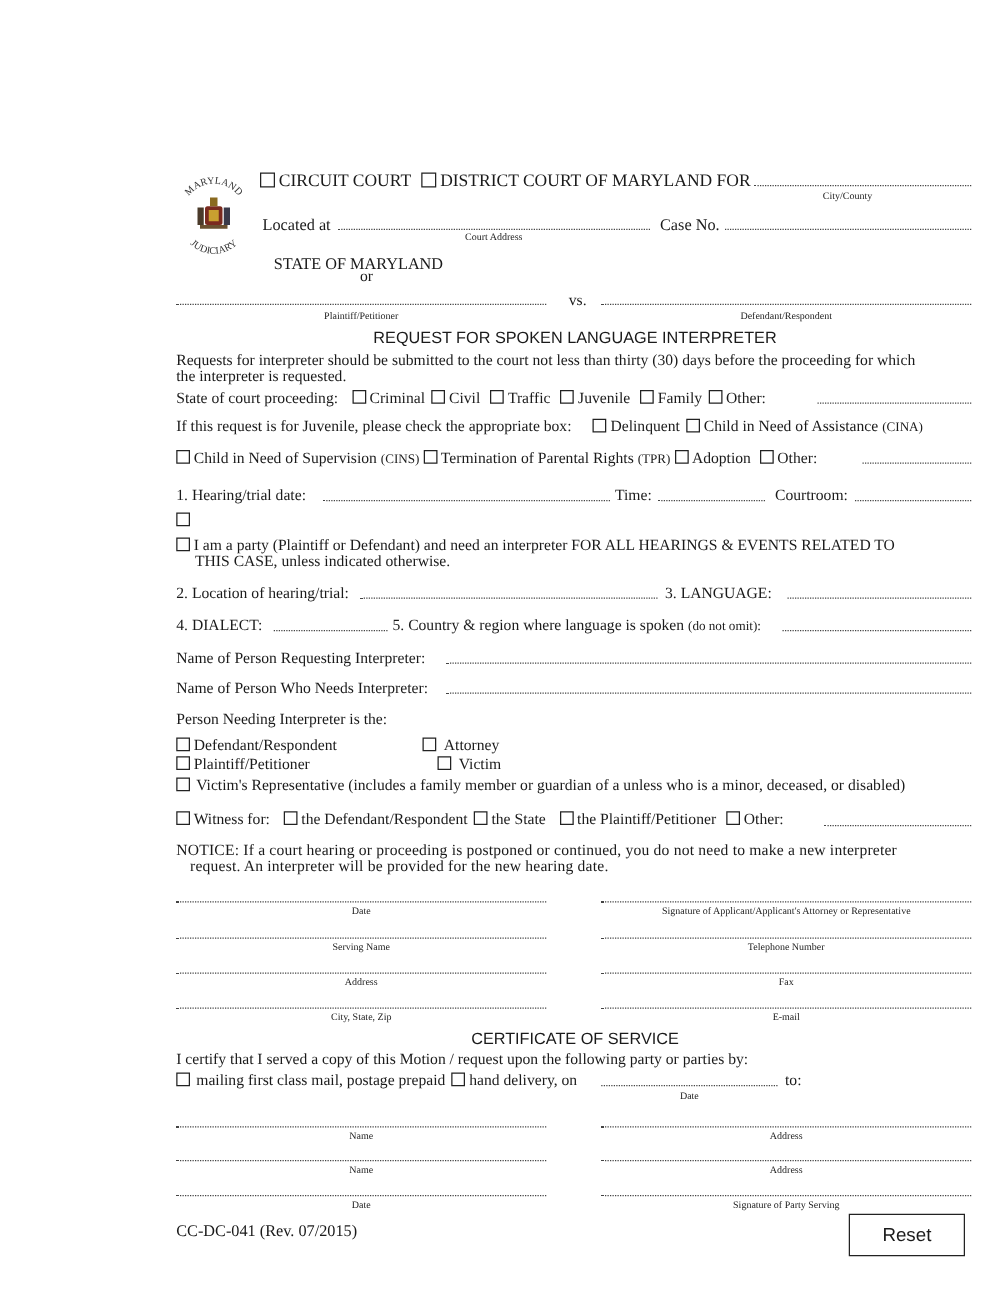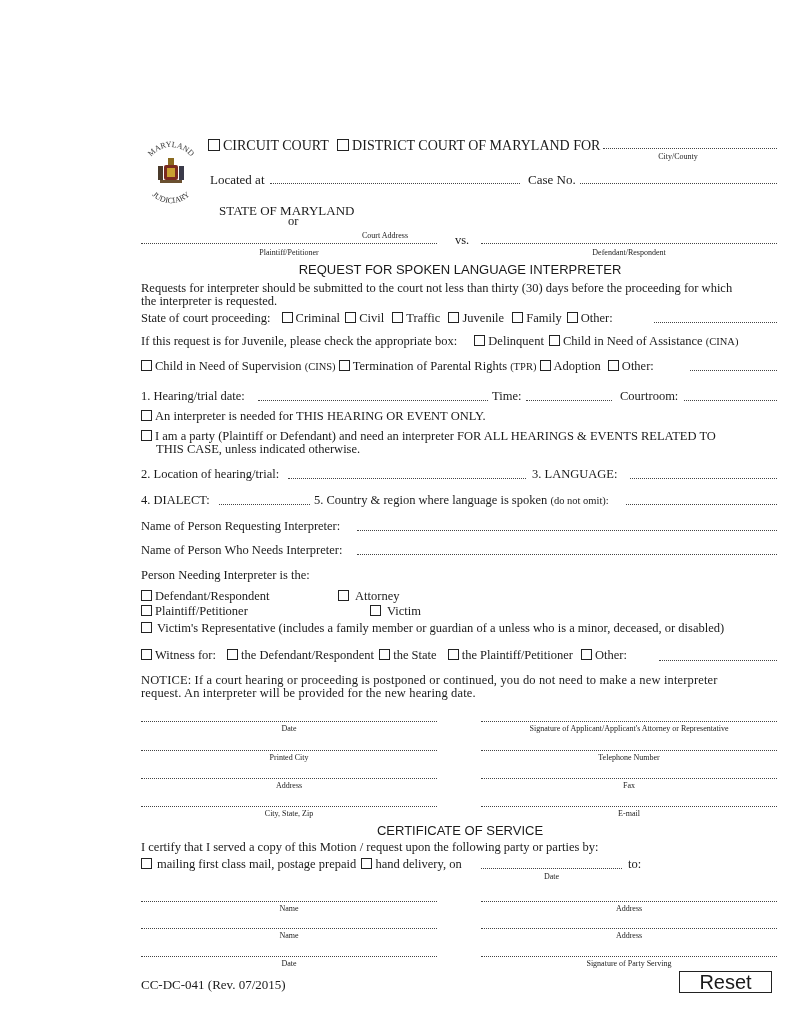--- a/index.html
+++ b/index.html
@@ -8,22 +8,22 @@
   .abs { position:absolute; white-space:nowrap; }
   .t13 { font-size:13px; }
   .t12 { font-size:12.5px; }
   .t14 { font-size:14px; }
   .cap { font-size:8px; color:#222; text-align:center; position:absolute; white-space:nowrap; }
   .sans { font-family:"Liberation Sans", "DejaVu Sans", sans-serif; }
   .line { position:absolute; height:0; border-bottom:1px dotted #444; }
   .cb { display:inline-block; width:11px; height:11px; border:1.3px solid #222; vertical-align:-1px; margin-right:3px; background:#fff; box-sizing:border-box; }
   .cb.big { width:12px; height:12px; }
   .small { font-size:10.5px; }
-  .reset-btn { position:absolute; left:679px; top:971px; width:93px; height:22px; border:1.5px solid #222; background:#fff;
-               font-family:"Liberation Sans", sans-serif; font-size:20px; display:flex; align-items:center; justify-content:center; box-sizing:border-box; cursor:pointer; }
+  .reset-btn { position:absolute; left:679px; top:971px; width:93px; height:34px; border:1.5px solid #222; background:#fff;
+               font-family:"Liberation Sans", sans-serif; font-size:15px; display:flex; align-items:center; justify-content:center; box-sizing:border-box; cursor:pointer; }
   .seal { position:absolute; left:138px; top:138px; width:66px; height:70px; }
 </style>
 </head>
 <body>
 
 <svg class="seal" viewBox="0 0 66 70">
   <defs>
     <path id="arcTop" d="M8,34 A25,25 0 0 1 58,34"></path>
     <path id="arcBot" d="M6,38 A27,27 0 0 0 60,38"></path>
   </defs>
@@ -39,21 +39,21 @@
 
 <div class="abs t14" style="left:208px;top:138px;">
   <span class="cb big"></span><span>CIRCUIT COURT</span>
   <span class="cb big" style="margin-left:5px;"></span><span>DISTRICT COURT OF MARYLAND FOR</span>
 </div>
 <div class="line" style="left:603px;top:148px;width:174px;"></div>
 <div class="cap" style="left:603px;top:152px;width:150px;">City/County</div>
 
 <div class="abs t13" style="left:210px;top:172px;">Located at</div>
 <div class="line" style="left:270px;top:183px;width:250px;"></div>
-<div class="cap" style="left:260px;top:185px;width:250px;margin-top:46px;">Court Address</div>
+<div class="cap" style="left:270px;top:185px;width:250px;">Court Address</div>
 <div class="abs t13" style="left:528px;top:172px;">Case No.</div>
 <div class="line" style="left:580px;top:183px;width:197px;"></div>
 
 <div class="abs t13" style="left:219px;top:203px;text-align:right;">STATE OF MARYLAND</div>
 <div class="abs t12" style="left:288px;top:214px;">or</div>
 
 <div class="line" style="left:141px;top:243px;width:296px;"></div>
 <div class="cap" style="left:141px;top:248px;width:296px;">Plaintiff/Petitioner</div>
 <div class="abs t12" style="left:455px;top:233px;">vs.</div>
 <div class="line" style="left:481px;top:243px;width:296px;"></div>
@@ -93,21 +93,21 @@
 <div class="line" style="left:690px;top:370px;width:87px;"></div>
 
 <div class="abs t12" style="left:141px;top:389px;">1.  Hearing/trial date:</div>
 <div class="line" style="left:258px;top:400px;width:230px;"></div>
 <div class="abs t12" style="left:492px;top:389px;">Time:</div>
 <div class="line" style="left:526px;top:400px;width:86px;"></div>
 <div class="abs t12" style="left:620px;top:389px;">Courtroom:</div>
 <div class="line" style="left:684px;top:400px;width:93px;"></div>
 
 <div class="abs t12" style="left:141px;top:409px;">
-  <span class="cb"></span><span>An interpreter is needed for THIS HEARING OR EVENT ONLY.</span>
+  <span class="cb"></span>
 </div>
 <div class="abs t12" style="left:141px;top:429px;">
   <span class="cb"></span><span>I am a party (Plaintiff or Defendant) and need an interpreter FOR ALL HEARINGS &amp; EVENTS RELATED TO</span>
 </div>
 <div class="abs t12" style="left:156px;top:442px;">THIS CASE, unless indicated otherwise.</div>
 
 <div class="abs t12" style="left:141px;top:467px;">2. Location of hearing/trial:</div>
 <div class="line" style="left:288px;top:478px;width:238px;"></div>
 <div class="abs t12" style="left:532px;top:467px;">3. LANGUAGE:</div>
 <div class="line" style="left:630px;top:478px;width:147px;"></div>
@@ -129,47 +129,47 @@
 
 <div class="abs t12" style="left:141px;top:589px;">
   <span class="cb"></span><span>Defendant/Respondent</span>
 </div>
 <div class="abs t12" style="left:338px;top:589px;">
   <span class="cb" style="margin-right:6px"></span><span>Attorney</span>
 </div>
 <div class="abs t12" style="left:141px;top:604px;">
   <span class="cb"></span><span>Plaintiff/Petitioner</span>
 </div>
-<div class="abs t12" style="left:338px;top:604px;padding-left:32px;">
+<div class="abs t12" style="left:318px;top:604px;padding-left:32px;">
   <span class="cb" style="margin-right:6px"></span><span>Victim</span>
 </div>
 <div class="abs t12" style="left:141px;top:621px;">
   <span class="cb" style="margin-right:5px"></span><span>Victim's Representative (includes a family member or guardian of a unless who is a minor, deceased, or disabled)</span>
 </div>
 
 <div class="abs t12" style="left:141px;top:648px;">
   <span class="cb"></span><span>Witness for:</span>
   <span style="margin-left:8px" class="cb"></span><span>the Defendant/Respondent</span>
   <span style="margin-left:2px" class="cb"></span><span>the State</span>
   <span style="margin-left:8px" class="cb"></span><span>the Plaintiff/Petitioner</span>
   <span style="margin-left:5px" class="cb"></span><span>Other:</span>
 </div>
 <div class="line" style="left:659px;top:660px;width:118px;"></div>
 
 <div class="abs t12" style="left:141px;top:673px;letter-spacing:0.15px;">NOTICE:  If a court hearing or proceeding is postponed or continued, you do not need to make a new interpreter</div>
-<div class="abs t12" style="left:141px;top:686px;letter-spacing:0.15px;">request. An interpreter will be provided for the new hearing date.</div>
+<div class="abs t12" style="left:152px;top:686px;letter-spacing:0.15px;">request. An interpreter will be provided for the new hearing date.</div>
 
 <div>
   <div class="line" style="left:141px;top:721px;width:296px;"></div>
   <div class="cap" style="left:141px;top:724px;width:296px;">Date</div>
   <div class="line" style="left:481px;top:721px;width:296px;"></div>
   <div class="cap" style="left:481px;top:724px;width:296px;">Signature of Applicant/Applicant's Attorney or Representative</div>
 
   <div class="line" style="left:141px;top:750px;width:296px;"></div>
-  <div class="cap" style="left:141px;top:753px;width:296px;">Printed City</div>
+  <div class="cap" style="left:141px;top:753px;width:296px;">Serving Name</div>
   <div class="line" style="left:481px;top:750px;width:296px;"></div>
   <div class="cap" style="left:481px;top:753px;width:296px;">Telephone Number</div>
 
   <div class="line" style="left:141px;top:778px;width:296px;"></div>
   <div class="cap" style="left:141px;top:781px;width:296px;">Address</div>
   <div class="line" style="left:481px;top:778px;width:296px;"></div>
   <div class="cap" style="left:481px;top:781px;width:296px;">Fax</div>
 
   <div class="line" style="left:141px;top:806px;width:296px;"></div>
   <div class="cap" style="left:141px;top:809px;width:296px;">City, State, Zip</div>

